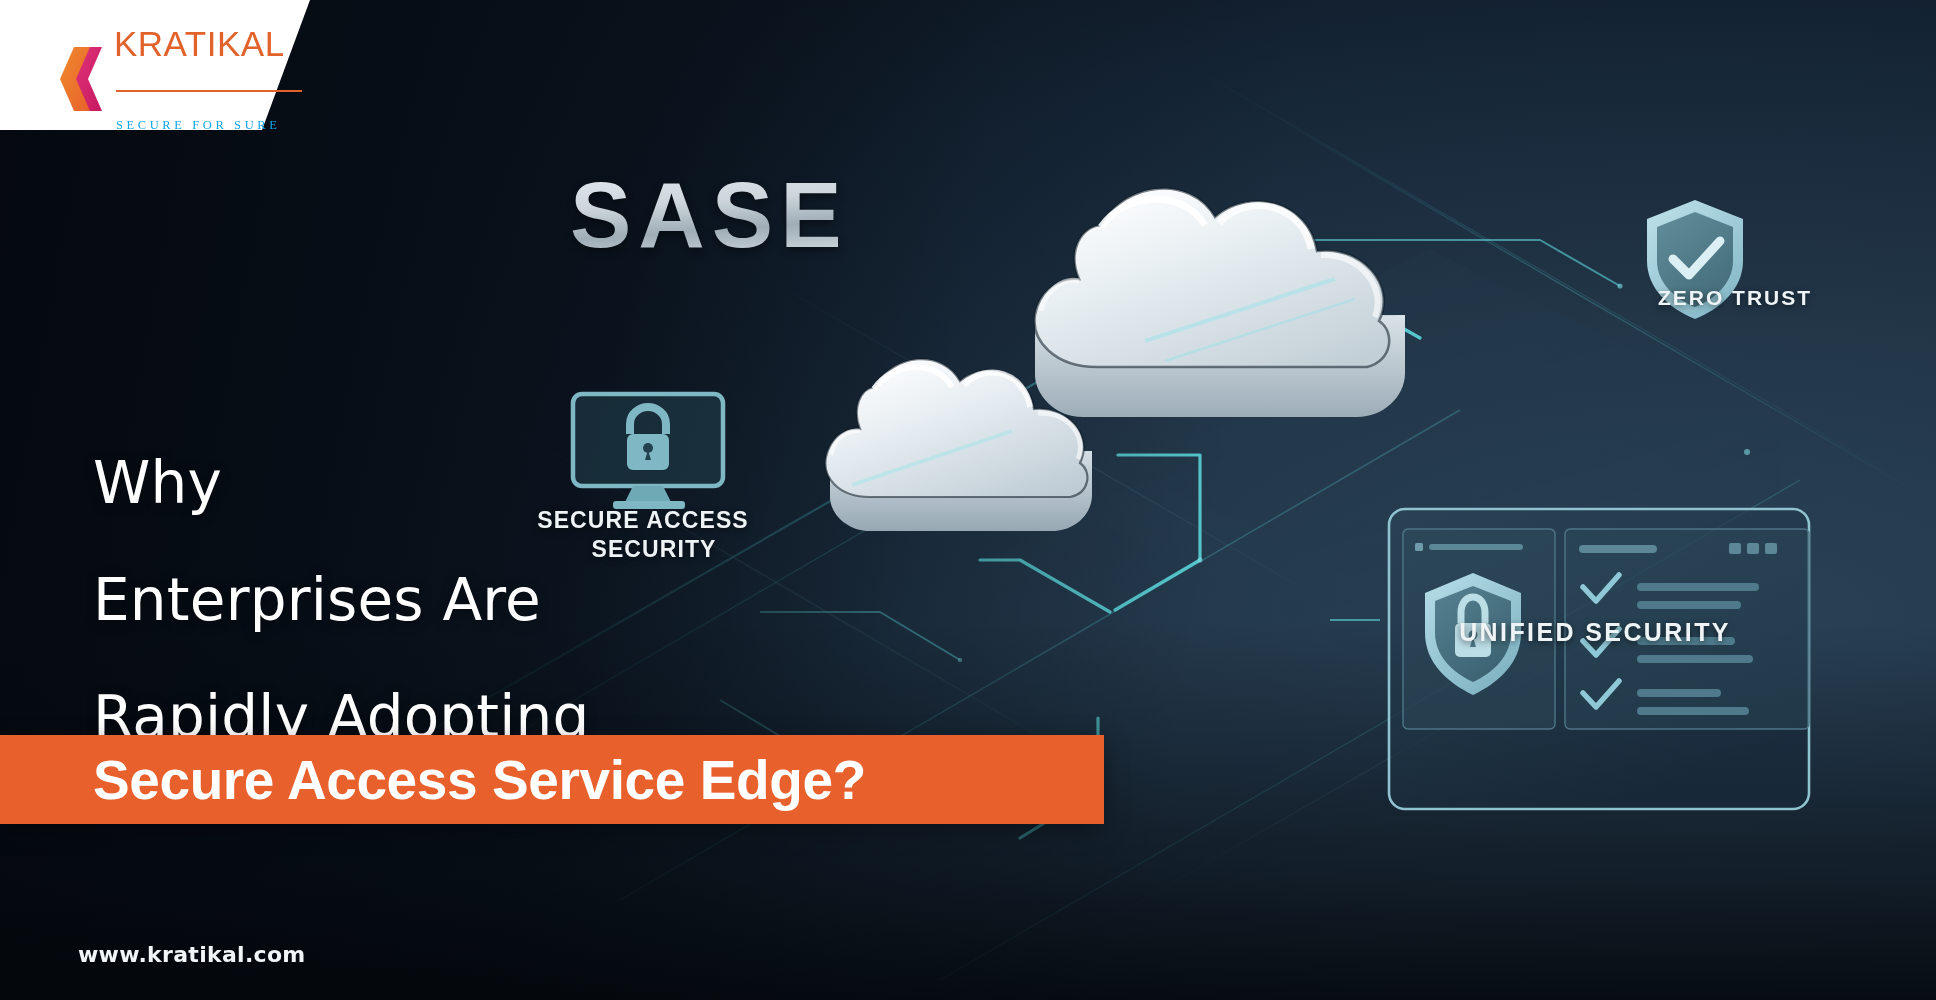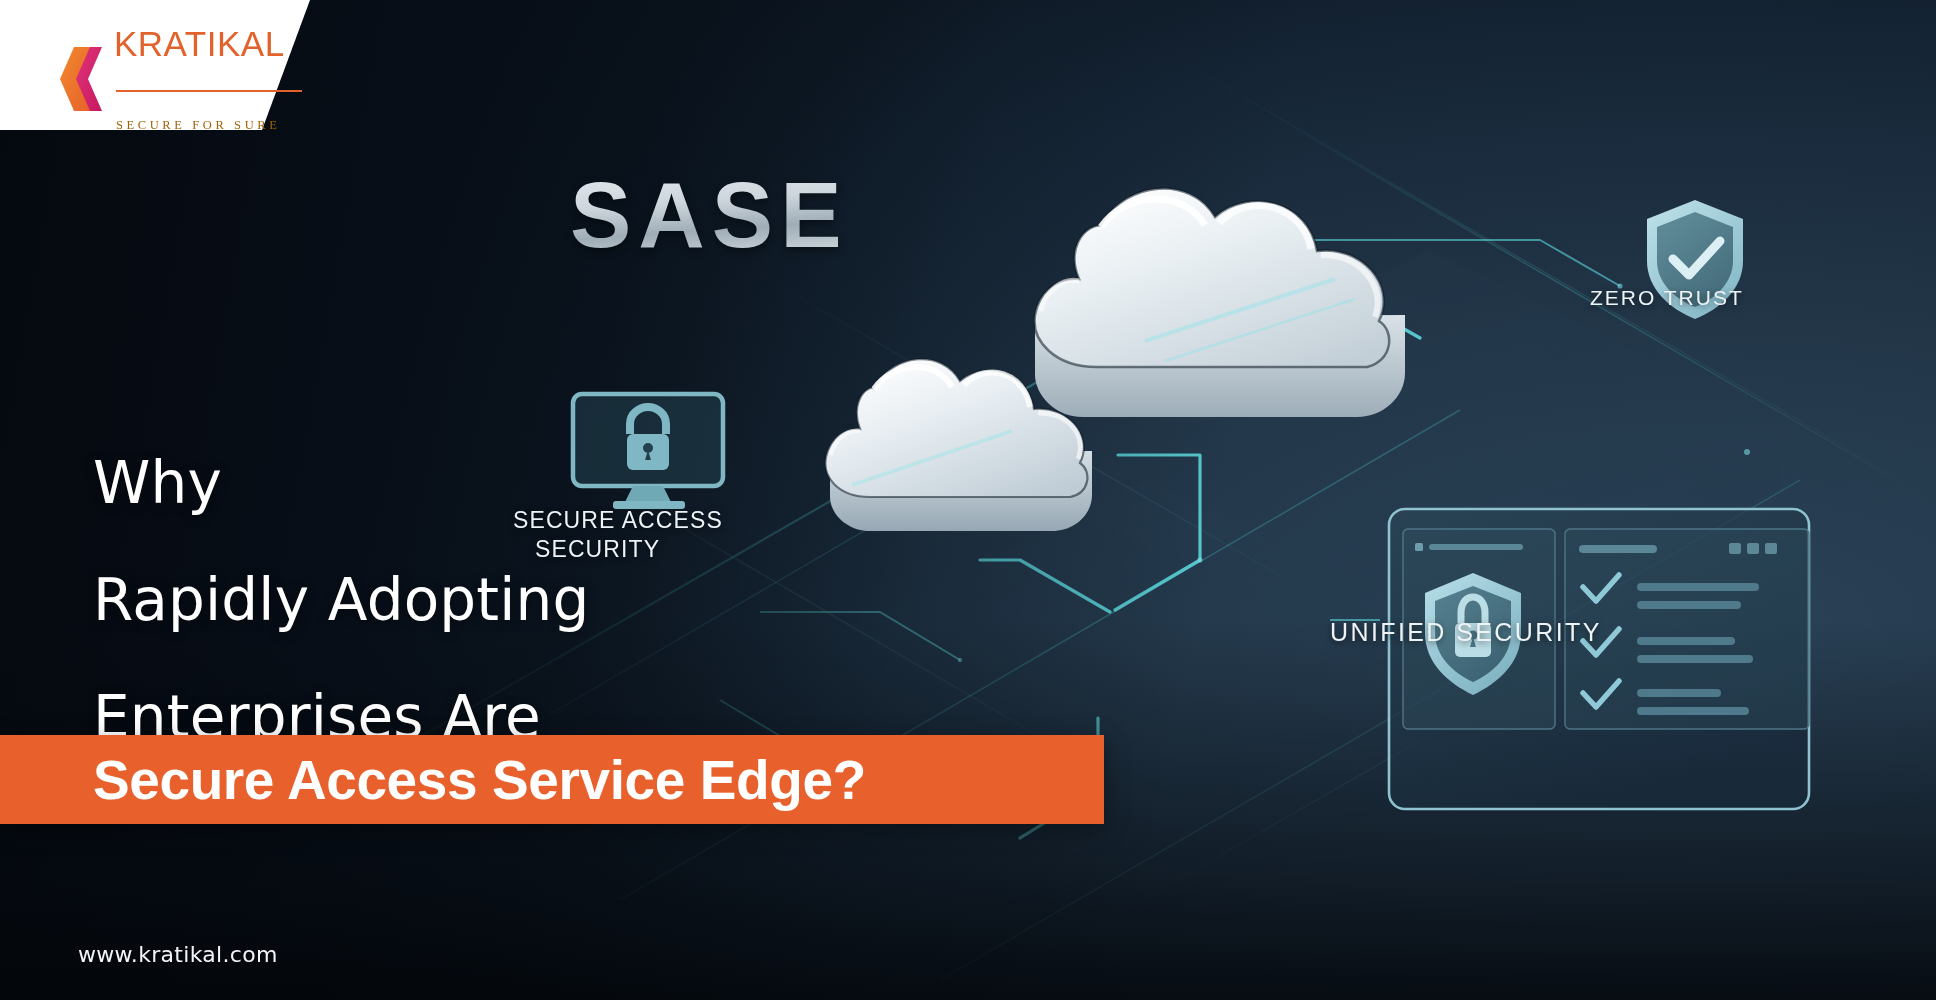--- a/index.html
+++ b/index.html
@@ -63,21 +63,21 @@
   .logo-rule {
     height: 1.6px;
     background: #E2622B;
     margin: 5px 0 3px 2px;
     width: 186px;
   }
   .logo-tag {
     font-family: "Liberation Serif", serif;
     font-size: 12.5px;
     letter-spacing: 3.6px;
-    color: #a16207;
+    color: #0ea5e9;
     line-height: 1;
     padding-left: 2px;
   }
 
   
   .headline {
     position: absolute;
     left: 93px; top: 405px;
     z-index: 5;
     color: #ffffff;
@@ -113,20 +113,21 @@
 
   
   .site-url {
     position: absolute;
     left: 78px; top: 942px;
     color: #f2f5f8;
     font-size: 22px;
     letter-spacing: 0.3px;
     z-index: 5;
     font-family: "DejaVu Sans", "Liberation Sans", sans-serif;
+    font-weight: bold;
   }
 
   
   .sase-word {
     position: absolute;
     left: 570px; top: 163px;
     z-index: 4;
     font-size: 92px;
     font-weight: bold;
     letter-spacing: 7px;
@@ -139,23 +140,23 @@
     filter: drop-shadow(0 3px 4px rgba(0,0,0,0.45));
   }
 
   
   .illus { position: absolute; z-index: 3; }
 
   .cap-label {
     position: absolute;
     z-index: 4;
     color: #eef3f6;
-    font-weight: normal;
+    font-weight: bold;
     font-family: "Liberation Sans", sans-serif;
-    text-align: left;
+    text-align: center;
     text-shadow: 0 2px 6px rgba(0,0,0,0.55);
   }
   #gateway-caption {
     left: 513px; top: 506px; width: 260px;
     font-size: 23px; letter-spacing: 1.1px; line-height: 1.28;
   }
   #gateway-caption .cl { display:block; }
   #gateway-caption .cl2 { margin-left: 22px; }
   #zerotrust-caption {
     left: 1590px; top: 286px; width: 290px;
@@ -386,22 +387,22 @@
       <rect x="252" y="132" width="98" height="8" rx="4"></rect>
       <rect x="252" y="150" width="116" height="8" rx="4"></rect>
       <rect x="252" y="184" width="84" height="8" rx="4"></rect>
       <rect x="252" y="202" width="112" height="8" rx="4"></rect>
     </g>
   </svg>
   <div class="cap-label" id="unified-caption">UNIFIED SECURITY</div>
 
   <div class="headline">
     <span class="hl-line">Why</span>
+    <span class="hl-line">Enterprises Are</span>
     <span class="hl-line">Rapidly Adopting</span>
-    <span class="hl-line">Enterprises Are</span>
   </div>
 
   <div class="orange-banner">
     <span class="orange-banner-text">Secure Access Service Edge?</span>
   </div>
 
   <div class="site-url">www.kratikal.com</div>
 
   <div class="header-plate"></div>
   <div class="logo-wrap">

